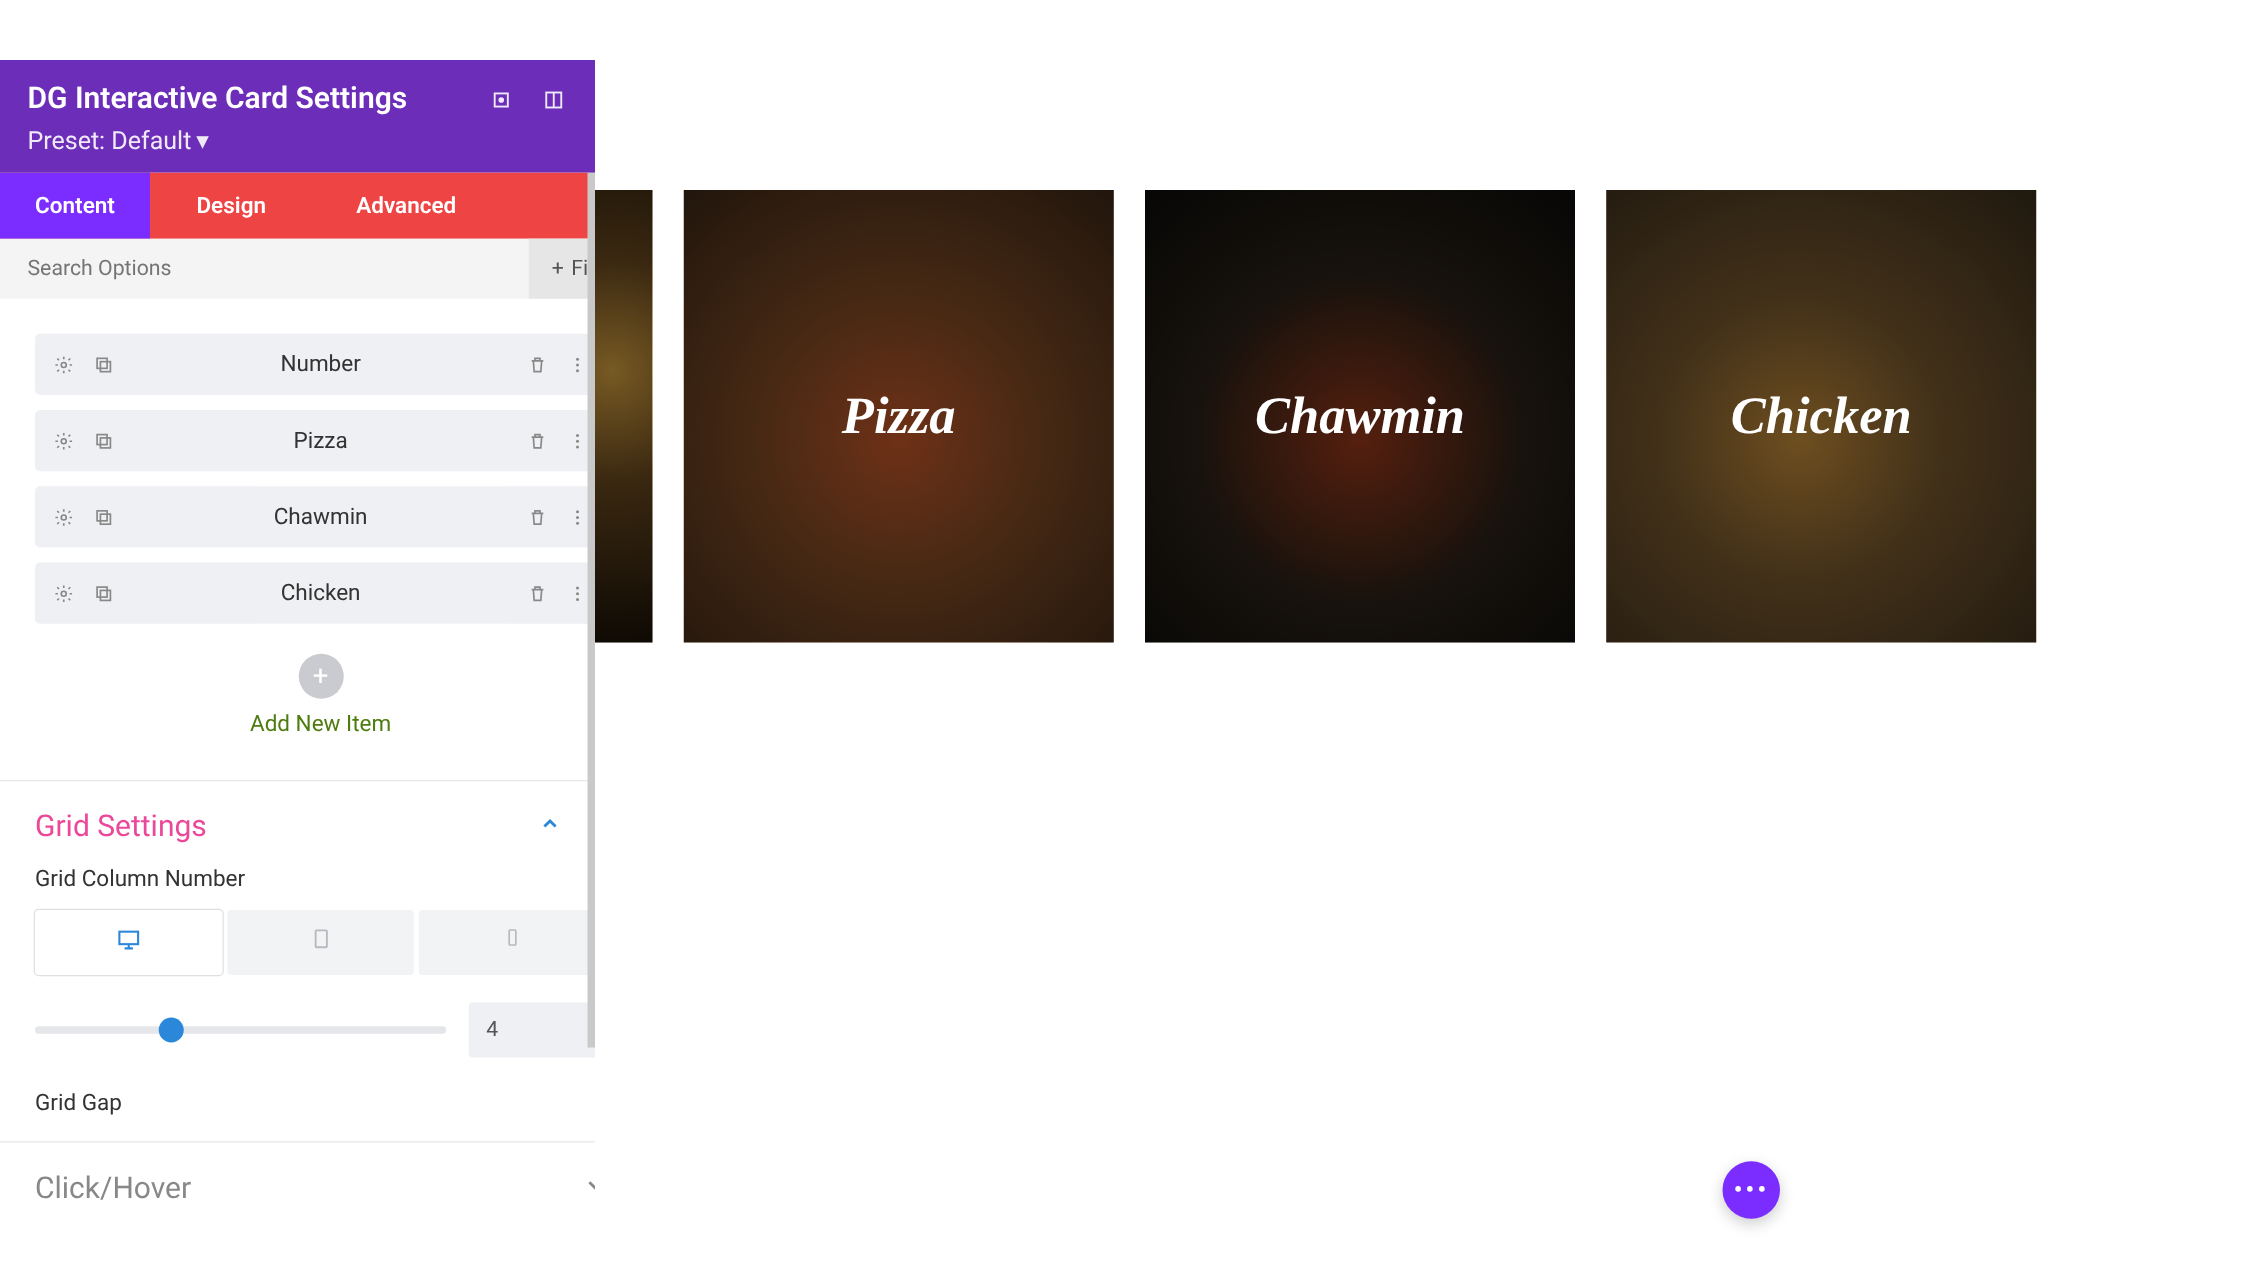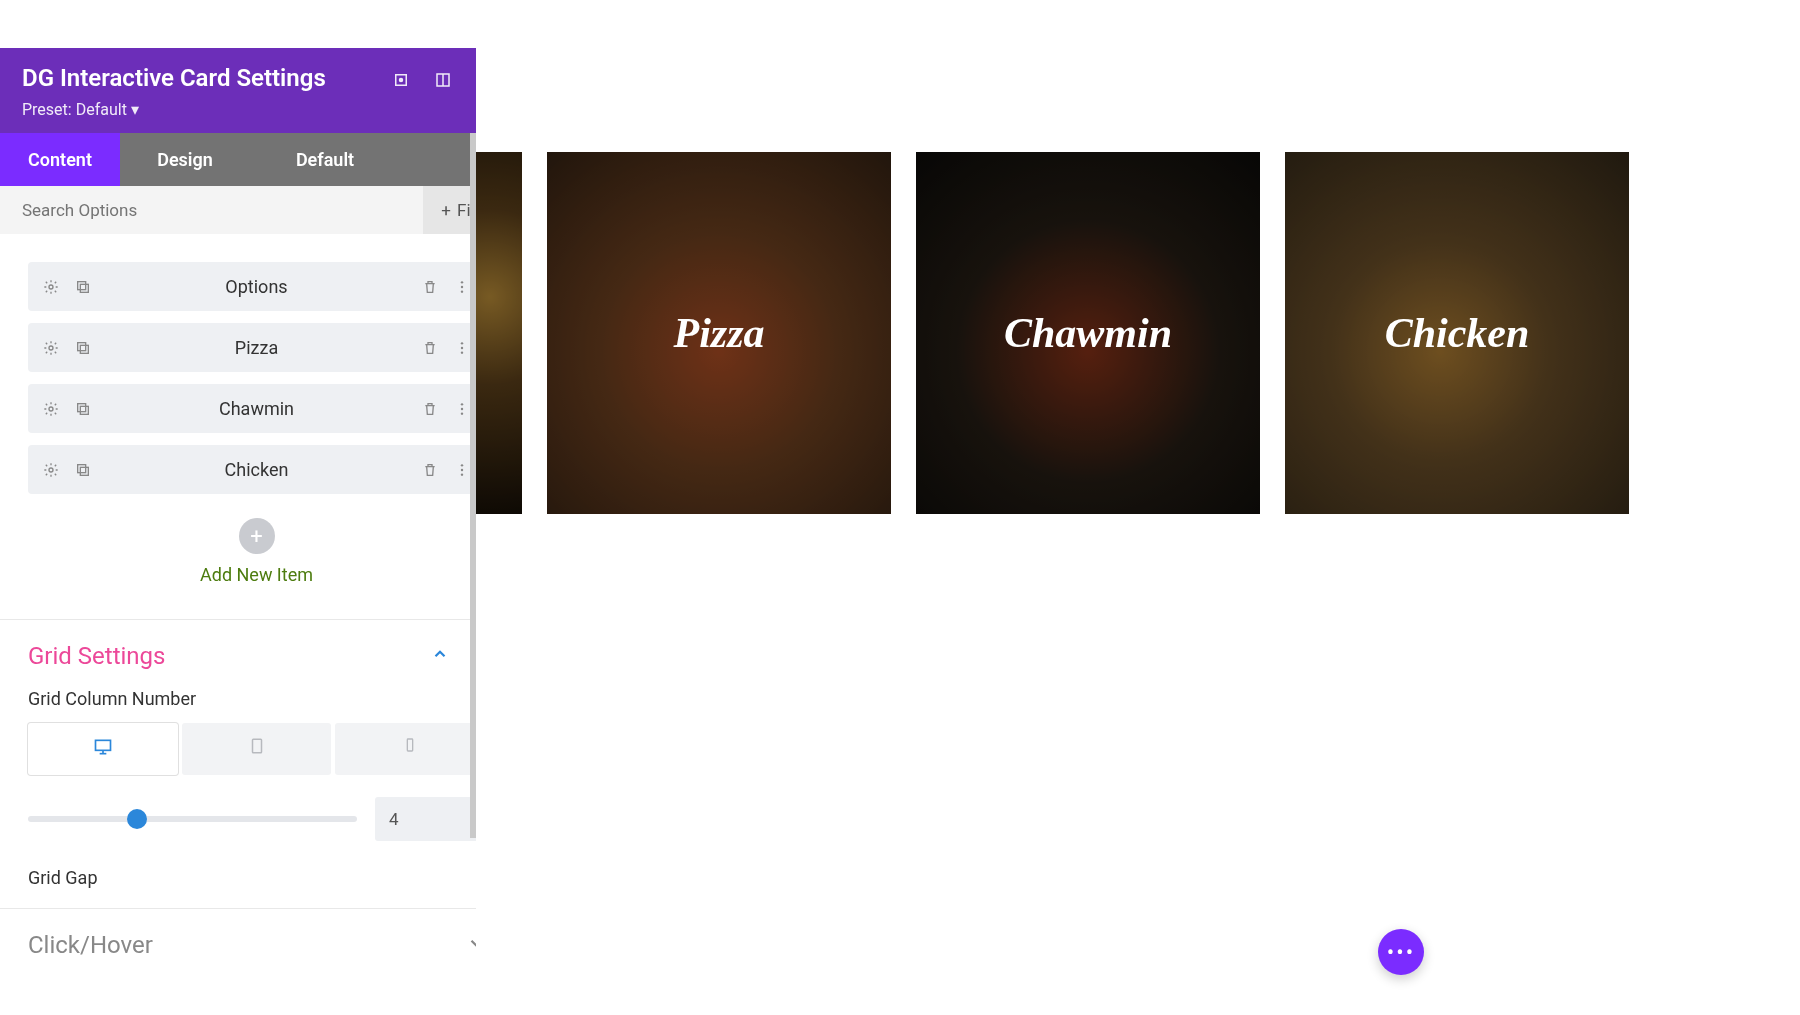--- a/index.html
+++ b/index.html
@@ -5,23 +5,23 @@
 * { margin: 0; padding: 0; box-sizing: border-box; font-family: -apple-system, BlinkMacSystemFont, "Segoe UI", Roboto, sans-serif; }
 body { background: #fff; width: 1800px; height: 1015px; overflow: hidden; position: relative; }
 
 .sidebar { position: absolute; left: 0; top: 0; width: 513px; height: 1015px; background: #fff; display: flex; flex-direction: column; margin-top: 48px; }
 .scroll-indicator { position: absolute; left: 470px; top: 0; width: 6px; height: 790px; background: #c9c9c9; }
 
 .header { background: #6c2eb9; color: #fff; padding: 16px 22px 14px; position: relative; }
 .header-title { font-size: 24px; font-weight: 600; display: inline-block; }
 .header-icons { position: absolute; right: 18px; top: 22px; display: flex; gap: 22px; }
 .header-icon { width: 20px; height: 20px; opacity: 0.9; cursor: pointer; display: flex; align-items: center; justify-content: center; }
-.preset { margin-top: 8px; font-size: 16px; opacity: 0.9; cursor: pointer; display: flex; align-items: flex-end; gap: 4px; }
-
-.tabs { background: #737373; display: flex; }
+.preset { margin-top: 8px; font-size: 20px; opacity: 0.9; cursor: pointer; display: flex; align-items: flex-end; gap: 4px; }
+
+.tabs { background: #ef4444; display: flex; }
 .tab { flex: 0 0 auto; padding: 16px 0; color: #fff; font-size: 18px; font-weight: 600; text-align: center; cursor: pointer; }
 .tab.active { background: #7b2cff; }
 .tab:nth-child(1) { width: 120px; }
 .tab:nth-child(2) { width: 130px; }
 .tab:nth-child(3) { width: 150px; }
 
 .search-row { display: flex; align-items: center; background: #f4f4f4; }
 .search-input { flex: 1; border: none; background: transparent; padding: 14px 22px; font-size: 17px; color: #000000; outline: none; }
 .filter-btn { background: #e6e6e6; border: none; padding: 14px 18px; font-size: 17px; color: #555; cursor: pointer; display: flex; align-items: center; gap: 6px; }
 
@@ -108,21 +108,21 @@
     </div>
     <div class="preset">
       <span>Preset: Default</span>
       <span>▾</span>
     </div>
   </div>
 
   <div class="tabs">
     <div class="tab active">Content</div>
     <div class="tab">Design</div>
-    <div class="tab">Default</div>
+    <div class="tab">Advanced</div>
   </div>
 
   <div class="search-row">
     <input class="search-input" placeholder="Search Options" style="">
     <button class="filter-btn">
       <span>+</span>
       <span>Filter</span>
     </button>
   </div>
 
@@ -135,21 +135,21 @@
               <path d="M12 2v3M12 19v3M4.2 4.2l2.1 2.1M17.7 17.7l2.1 2.1M2 12h3M19 12h3M4.2 19.8l2.1-2.1M17.7 6.3l2.1-2.1"></path>
             </svg>
           </span>
         <span class="icon-sm">
             <svg viewBox="0 0 24 24" width="16" height="16" fill="none" stroke="#888" stroke-width="2">
               <rect x="8" y="8" width="12" height="12"></rect>
               <rect x="4" y="4" width="12" height="12"></rect>
             </svg>
           </span>
       </div>
-      <span class="item-label">Options</span>
+      <span class="item-label">Number</span>
       <div class="item-right">
         <span class="icon-sm">
             <svg viewBox="0 0 24 24" width="16" height="16" fill="none" stroke="#888" stroke-width="2">
               <path d="M5 7h14M9 7V4h6v3M7 7l1 13h8l1-13"></path>
             </svg>
           </span>
         <span class="icon-sm">
             <svg viewBox="0 0 24 24" width="16" height="16" fill="#888">
               <circle cx="12" cy="5" r="1.8"></circle>
               <circle cx="12" cy="12" r="1.8"></circle>

